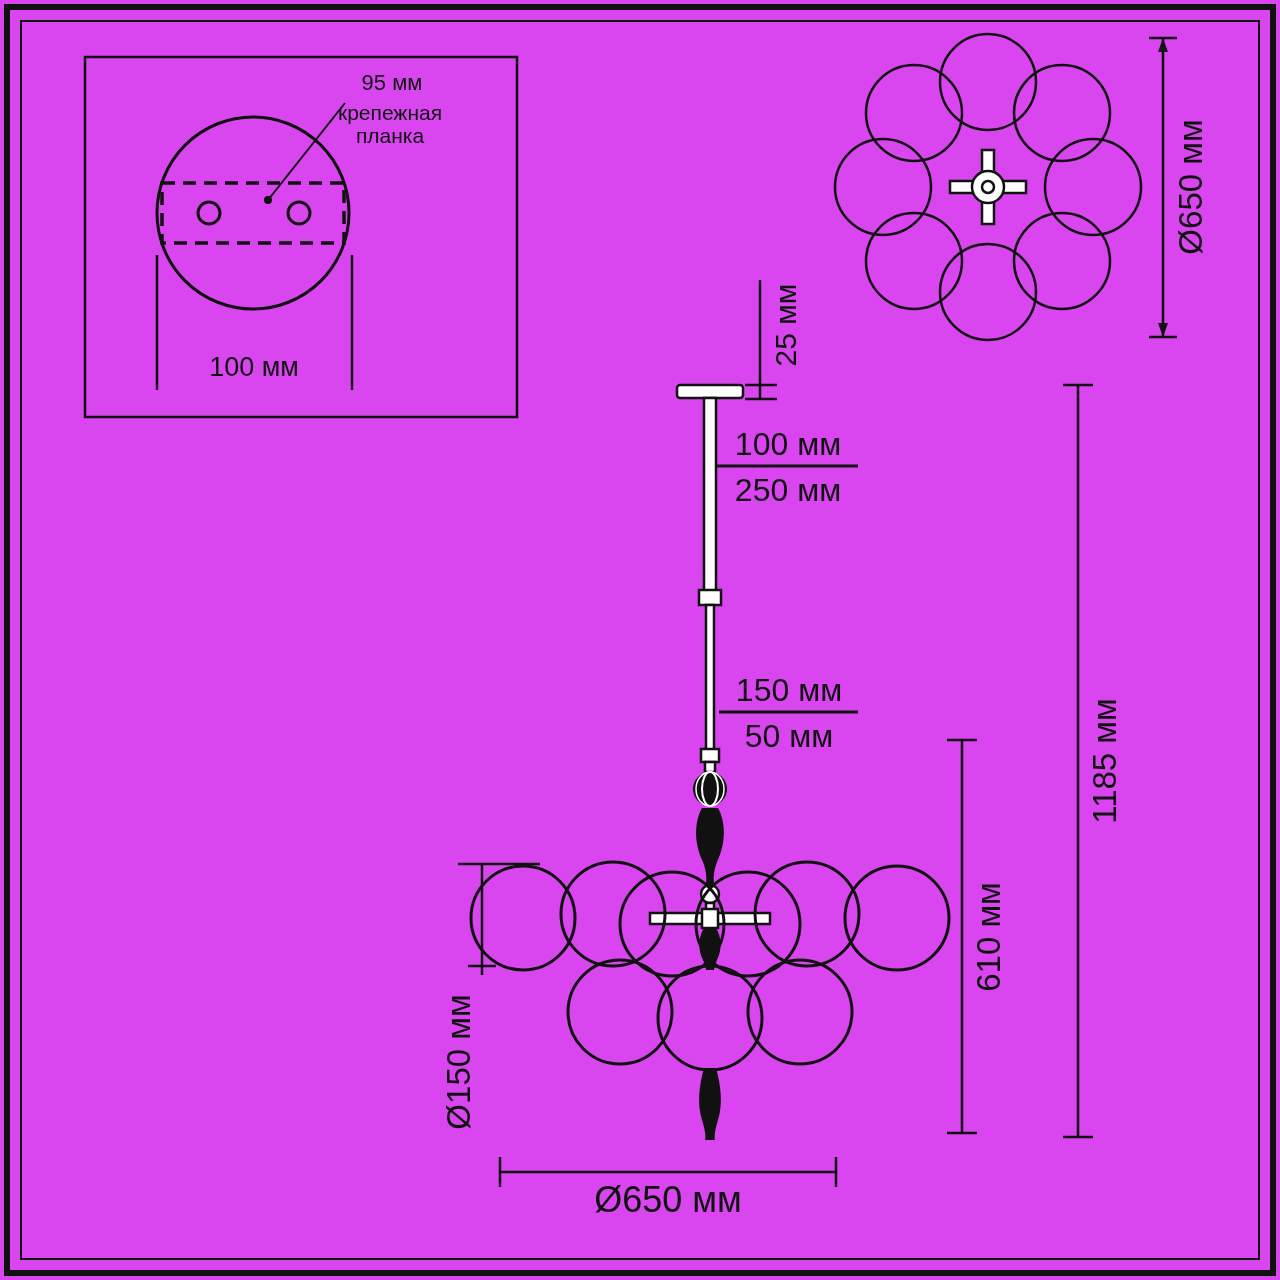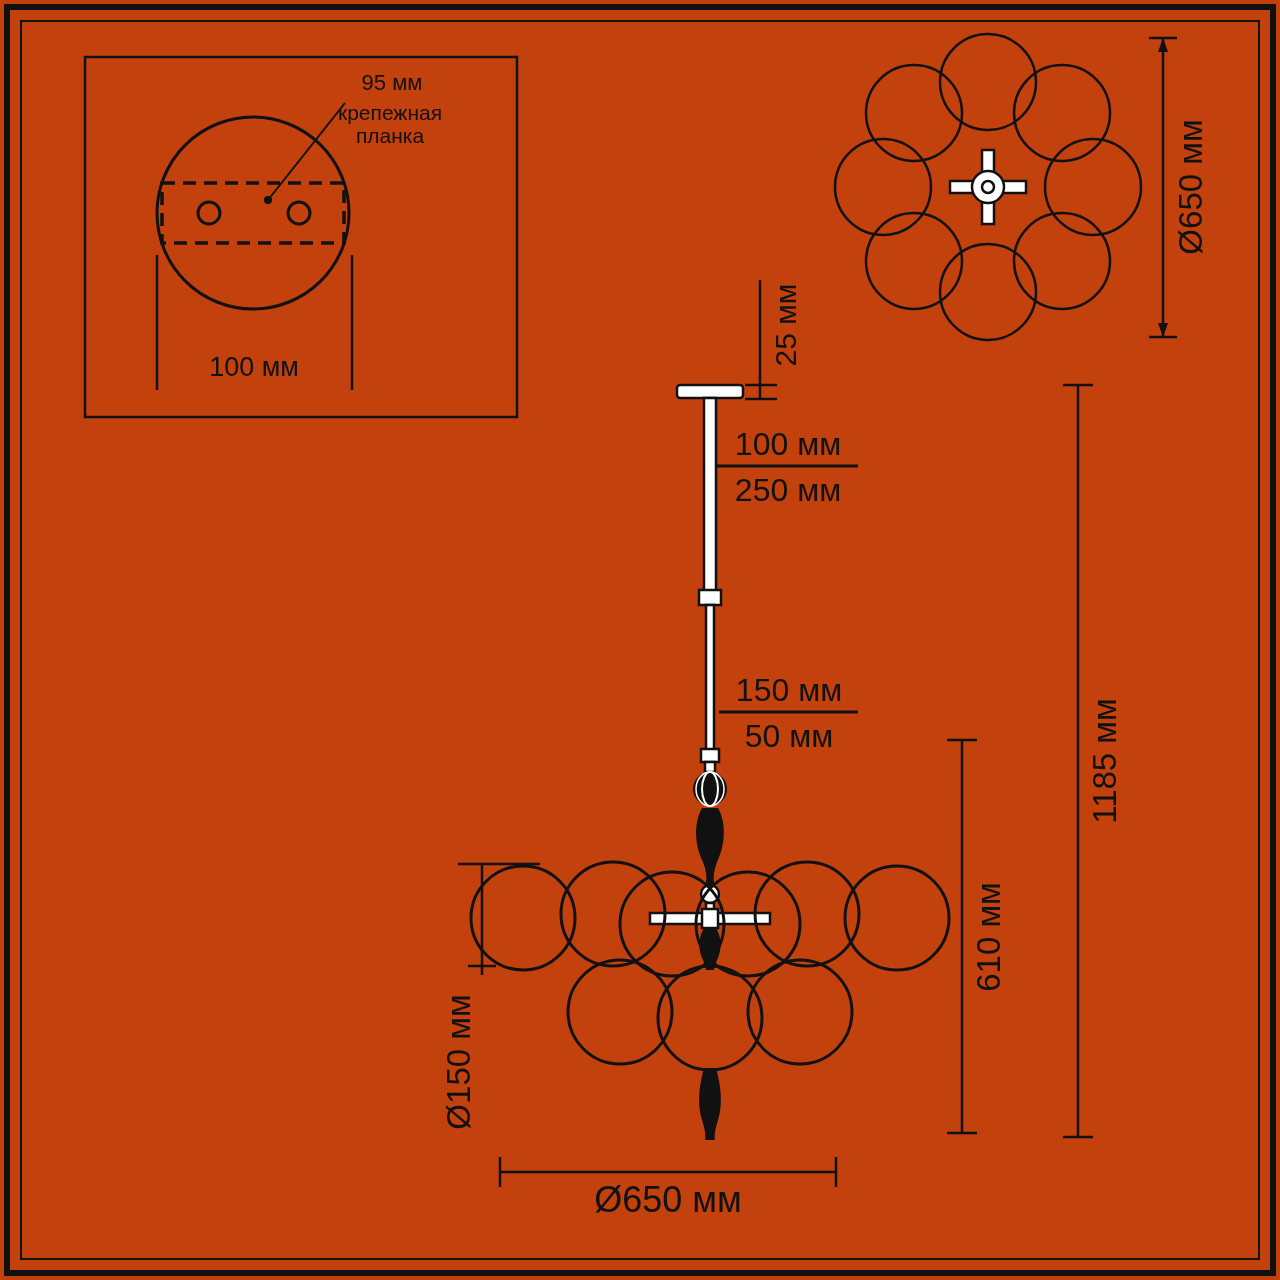--- a/index.html
+++ b/index.html
@@ -1,16 +1,16 @@
 <!DOCTYPE html>
 <html><head>
 <meta charset="utf-8">
 <style>
   html,body{margin:0;padding:0;background:#ffffff;}
-  .page{width:1280px;height:1280px;position:relative;background:#c2410c;font-family:"Liberation Sans",sans-serif;}
+  .page{width:1280px;height:1280px;position:relative;background:#d946ef;font-family:"Liberation Sans",sans-serif;}
   svg{display:block;}
   text{fill:#111;font-family:"Liberation Sans",sans-serif;}
   .t21{font-size:21px;}
   .t22{font-size:22px;}
   .t27{font-size:27px;}
   .t30{font-size:30px;}
   .t32{font-size:32px;}
   .t33{font-size:33px;}
   .t36{font-size:36px;}
   .ln{stroke:#111;stroke-width:2.5;fill:none;}

